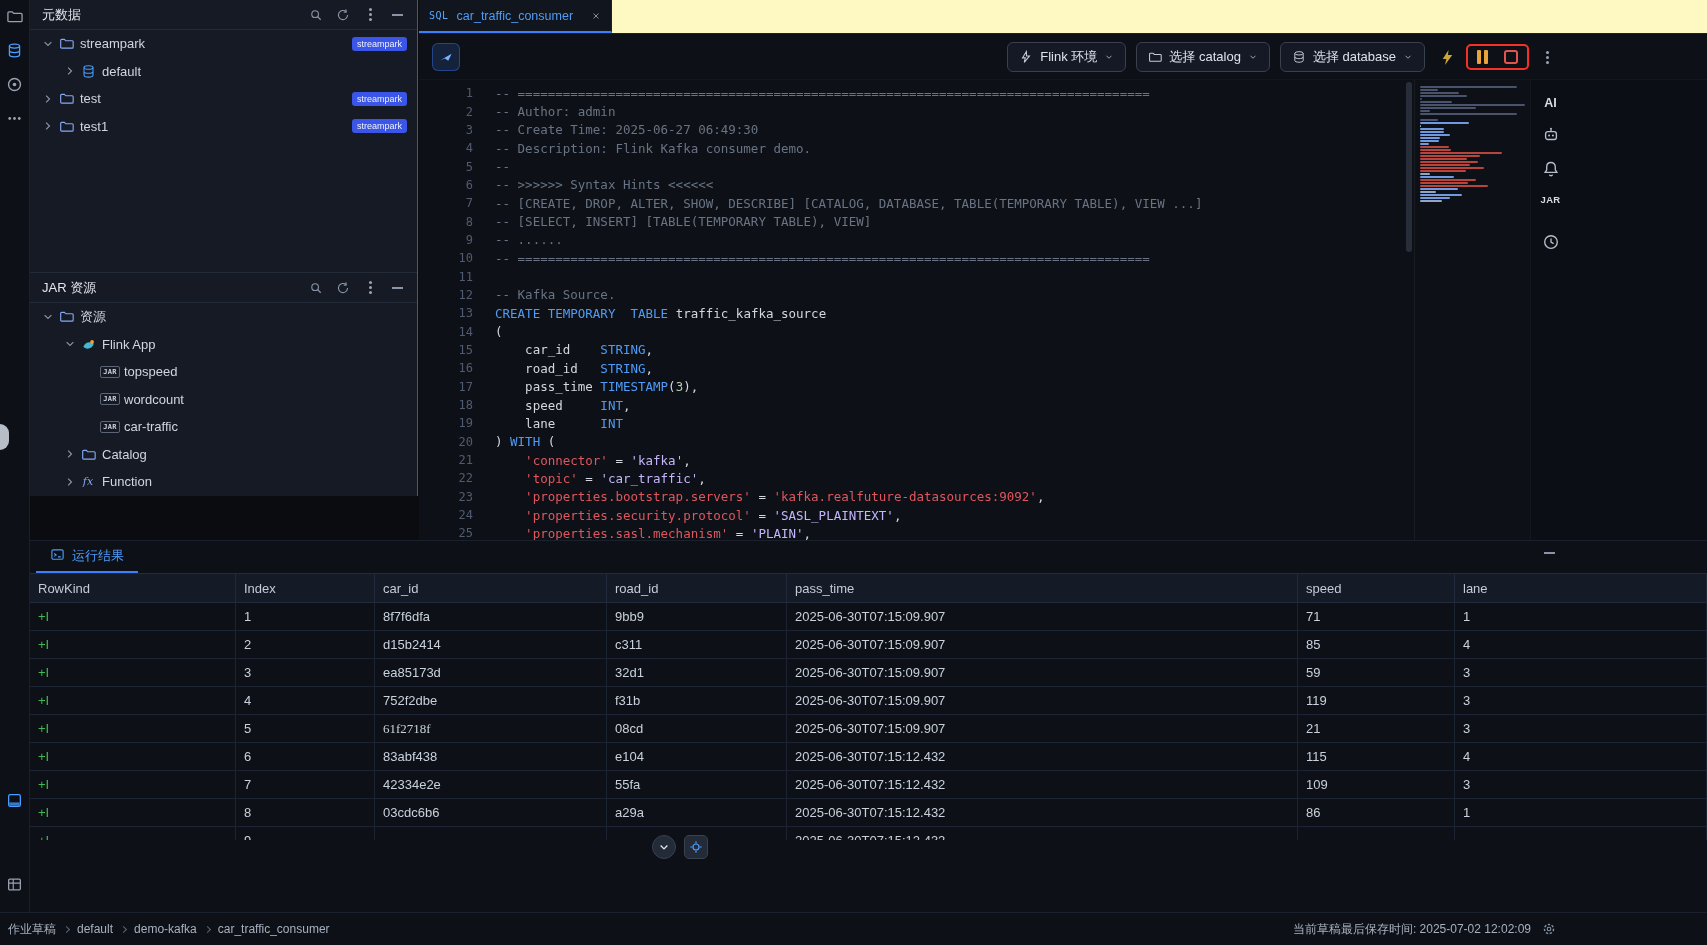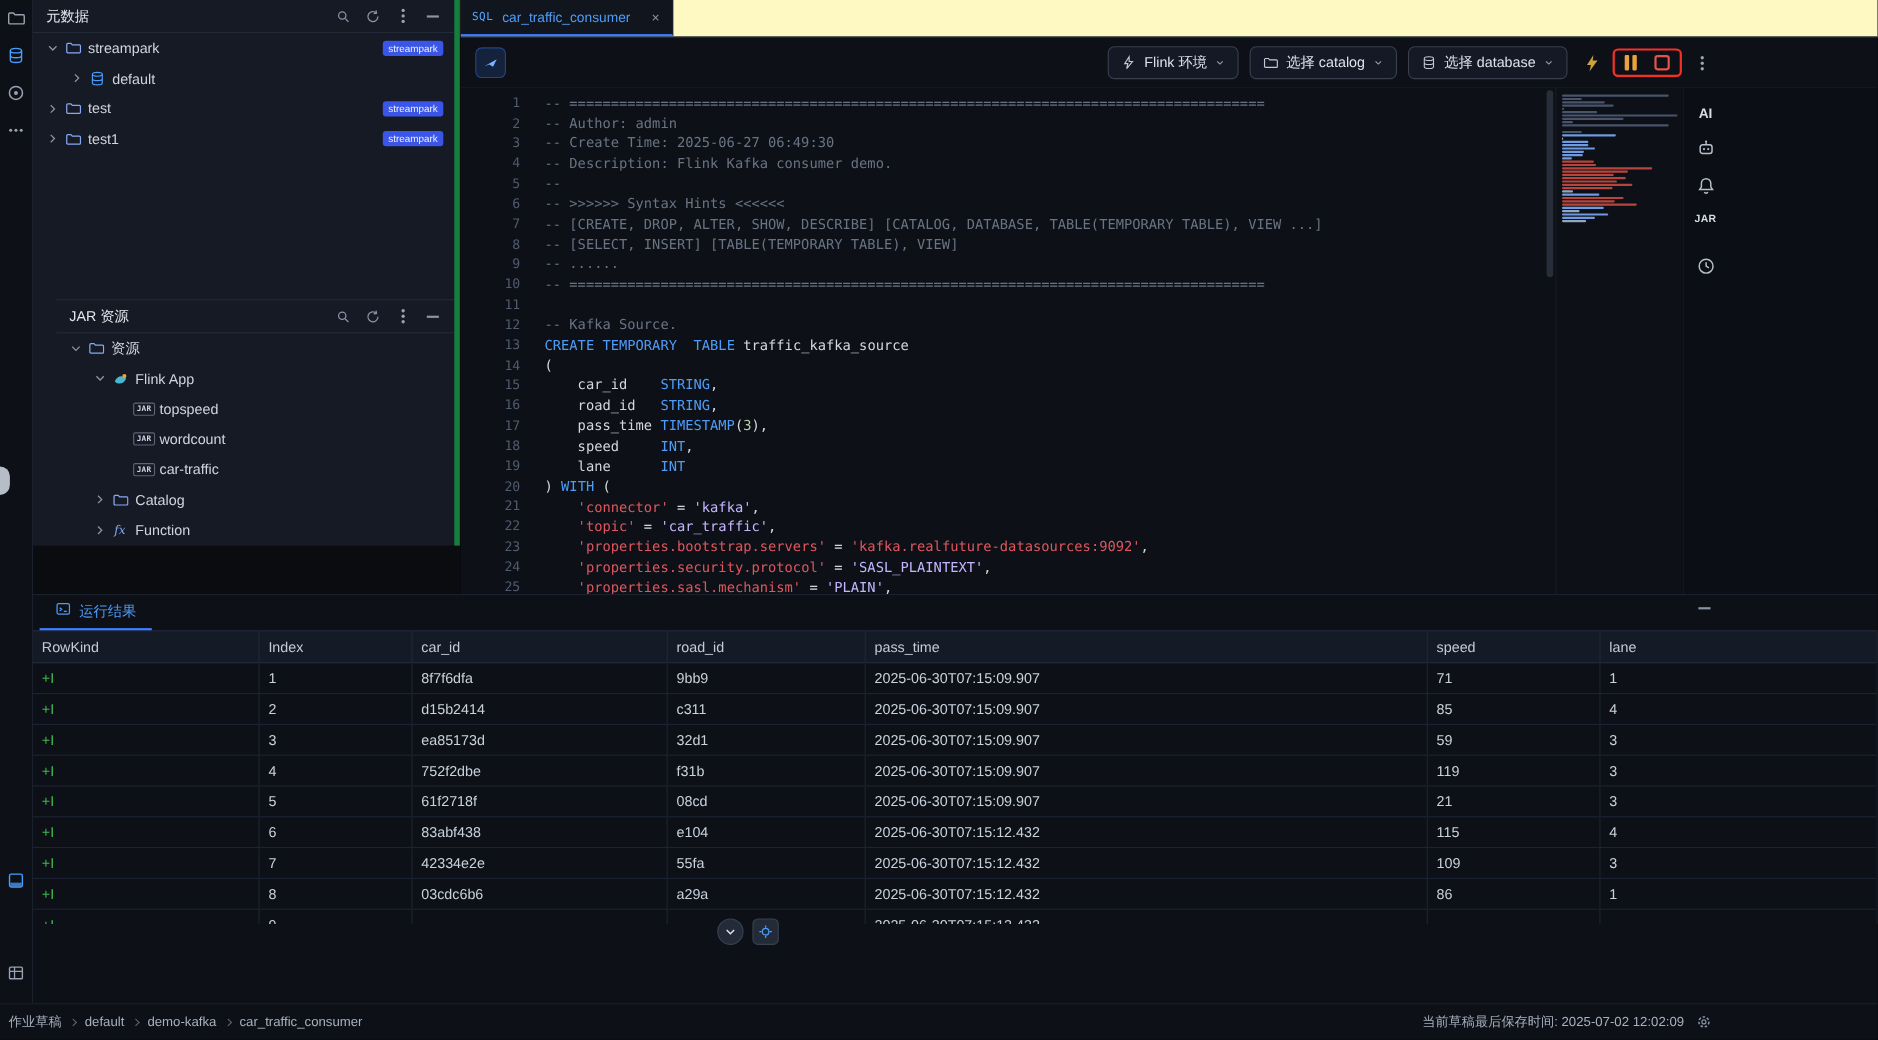--- a/index.html
+++ b/index.html
@@ -15,24 +15,24 @@
   display:flex; align-items:center; justify-content:center; cursor:pointer; }
 .rail-ic.active { color:#4a9eff; }
 .rail-bottom { margin-top:auto; display:flex; flex-direction:column; align-items:center; }
 .rb-1 { margin-bottom:64px; }
 .rb-2 { margin-bottom:18px; }
 .drawer-handle { position:absolute; left:0; top:424px; width:9px; height:26px;
   background:#c6ccd6; border-radius:0 13px 13px 0; opacity:.92; z-index:5; cursor:pointer; }
 
 
 #left-panels { position:absolute; left:30px; top:0; width:388px; height:496px;
-  background:#161a25; border-right:5px solid #15803d; overflow:hidden; }
+  background:#161a25; border-right:1px solid #15803d; overflow:hidden; }
 .panel { overflow:hidden; }
 #metadata-panel { height:272px; }
-#jar-panel { height:268px; border-top:1px solid #232a38;margin-left:21px; }
+#jar-panel { height:268px; border-top:1px solid #232a38; }
 .phead { height:30px; display:flex; align-items:center; justify-content:space-between;
   padding:0 12px; border-bottom:1px solid #232a38; }
 .ptitle { font-size:13px; color:#e3e7ee; }
 .pacts { display:flex; align-items:center; gap:11px; }
 .ph-ic { width:16px; height:16px; color:#8a94a6; display:flex; align-items:center;
   justify-content:center; cursor:pointer; }
 .kebab { width:3px; height:3px; border-radius:50%; background:#9aa3b2;
   box-shadow:0 -5px 0 #9aa3b2, 0 5px 0 #9aa3b2; display:block; }
 .minusline { display:block; width:11px; height:2px; background:currentColor; }
 
@@ -697,21 +697,21 @@
           <div class="rcell" style="width: 139px;">4</div>
           <div class="rcell" style="width: 232px;">752f2dbe</div>
           <div class="rcell" style="width: 180px;">f31b</div>
           <div class="rcell" style="width: 511px;">2025-06-30T07:15:09.907</div>
           <div class="rcell" style="width: 157px;">119</div>
           <div class="rcell" style="width: 252px;">3</div>
         </div>
         <div class="rrow">
           <div class="rcell rk" style="width: 206px;">+I</div>
           <div class="rcell" style="width: 139px;">5</div>
-          <div class="rcell" style="width: 232px;">61f2718f</div>
+          <div class="rcell" style="width: 232px; font-family: Liberation Serif, serif;">61f2718f</div>
           <div class="rcell" style="width: 180px;">08cd</div>
           <div class="rcell" style="width: 511px;">2025-06-30T07:15:09.907</div>
           <div class="rcell" style="width: 157px;">21</div>
           <div class="rcell" style="width: 252px;">3</div>
         </div>
         <div class="rrow">
           <div class="rcell rk" style="width: 206px;">+I</div>
           <div class="rcell" style="width: 139px;">6</div>
           <div class="rcell" style="width: 232px;">83abf438</div>
           <div class="rcell" style="width: 180px;">e104</div>

